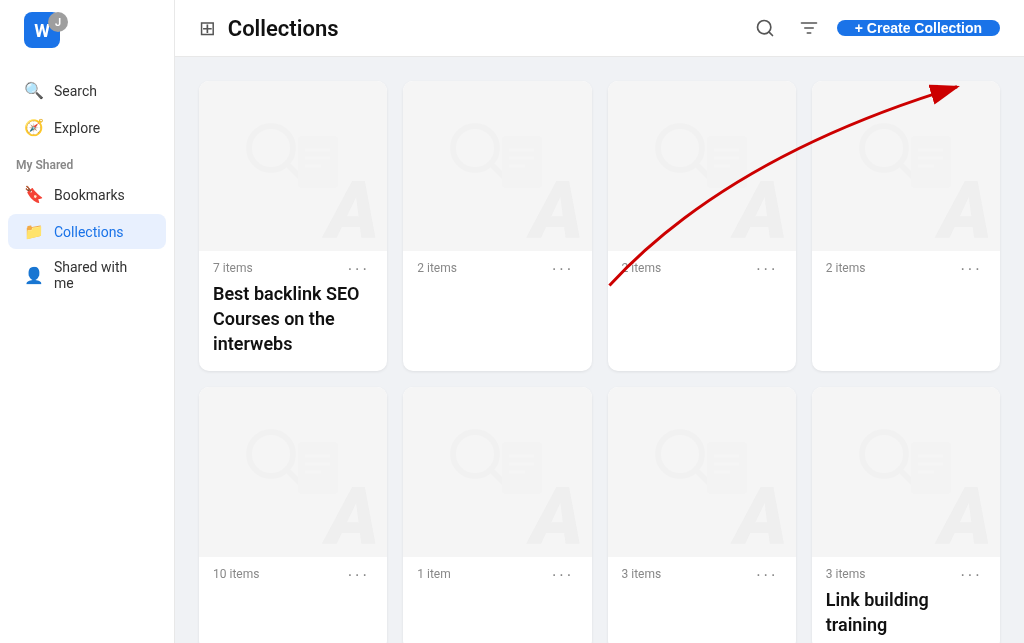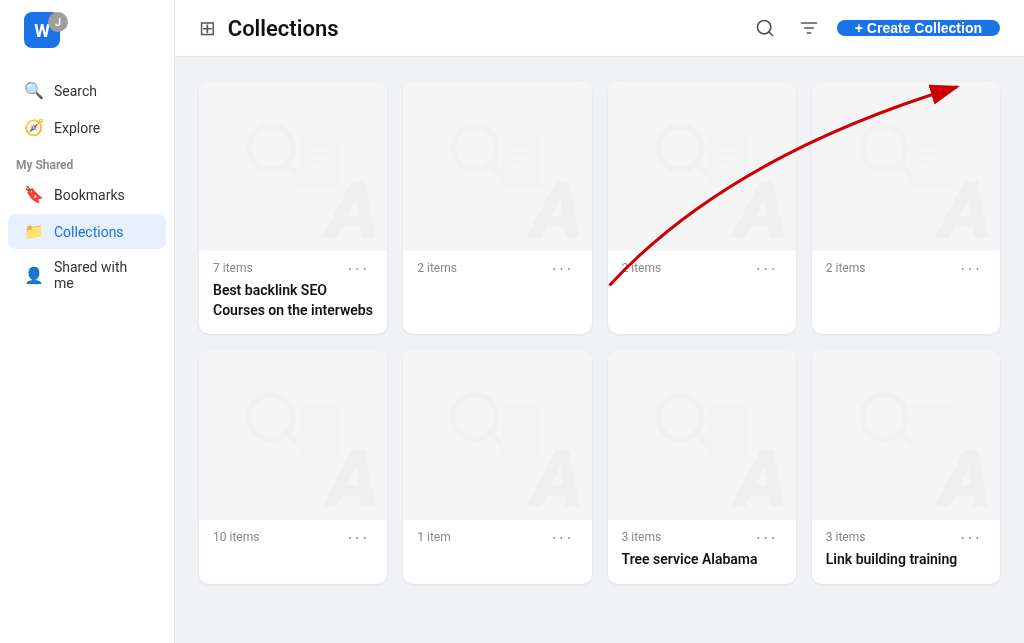--- a/index.html
+++ b/index.html
@@ -193,21 +193,21 @@
       background: none;
       border: none;
       cursor: pointer;
       color: #888;
       font-size: 16px;
       padding: 0 4px;
       letter-spacing: 2px;
       line-height: 1;
     }
     .card-title {
-      font-size: 14px;
+      font-size: 18px;
       font-weight: 600;
       color: #111;
       line-height: 1.4;
     }
 
     
     .arrow-overlay {
       position: absolute;
       top: 0;
       left: 0;
@@ -448,21 +448,20 @@
           <line x1="72" y1="60" x2="88" y2="60" stroke="#fff" stroke-width="3"></line>
         </svg>
         <span style="font-size:80px;font-weight:900;color:#ccc;position:absolute;right:8px;bottom:0;font-style:italic;line-height:1;">A</span>
       </div>
     </div>
     <div class="card-info">
       <div class="card-meta">
         <span class="card-count">3 items</span>
         <button class="card-more-btn">···</button>
       </div>
-      <div class="card-title">Tree service Alabama</div>
     </div>
   </div>
         <div class="card">
     <div class="card-thumbnail">
       <div class="card-placeholder-icon">
         <svg width="120" height="120" viewBox="0 0 120 120" xmlns="http://www.w3.org/2000/svg" opacity="0.18">
 
           <circle cx="38" cy="42" r="22" stroke="#888" stroke-width="6" fill="none"></circle>
           <line x1="54" y1="58" x2="70" y2="74" stroke="#888" stroke-width="6" stroke-linecap="round"></line>
 

